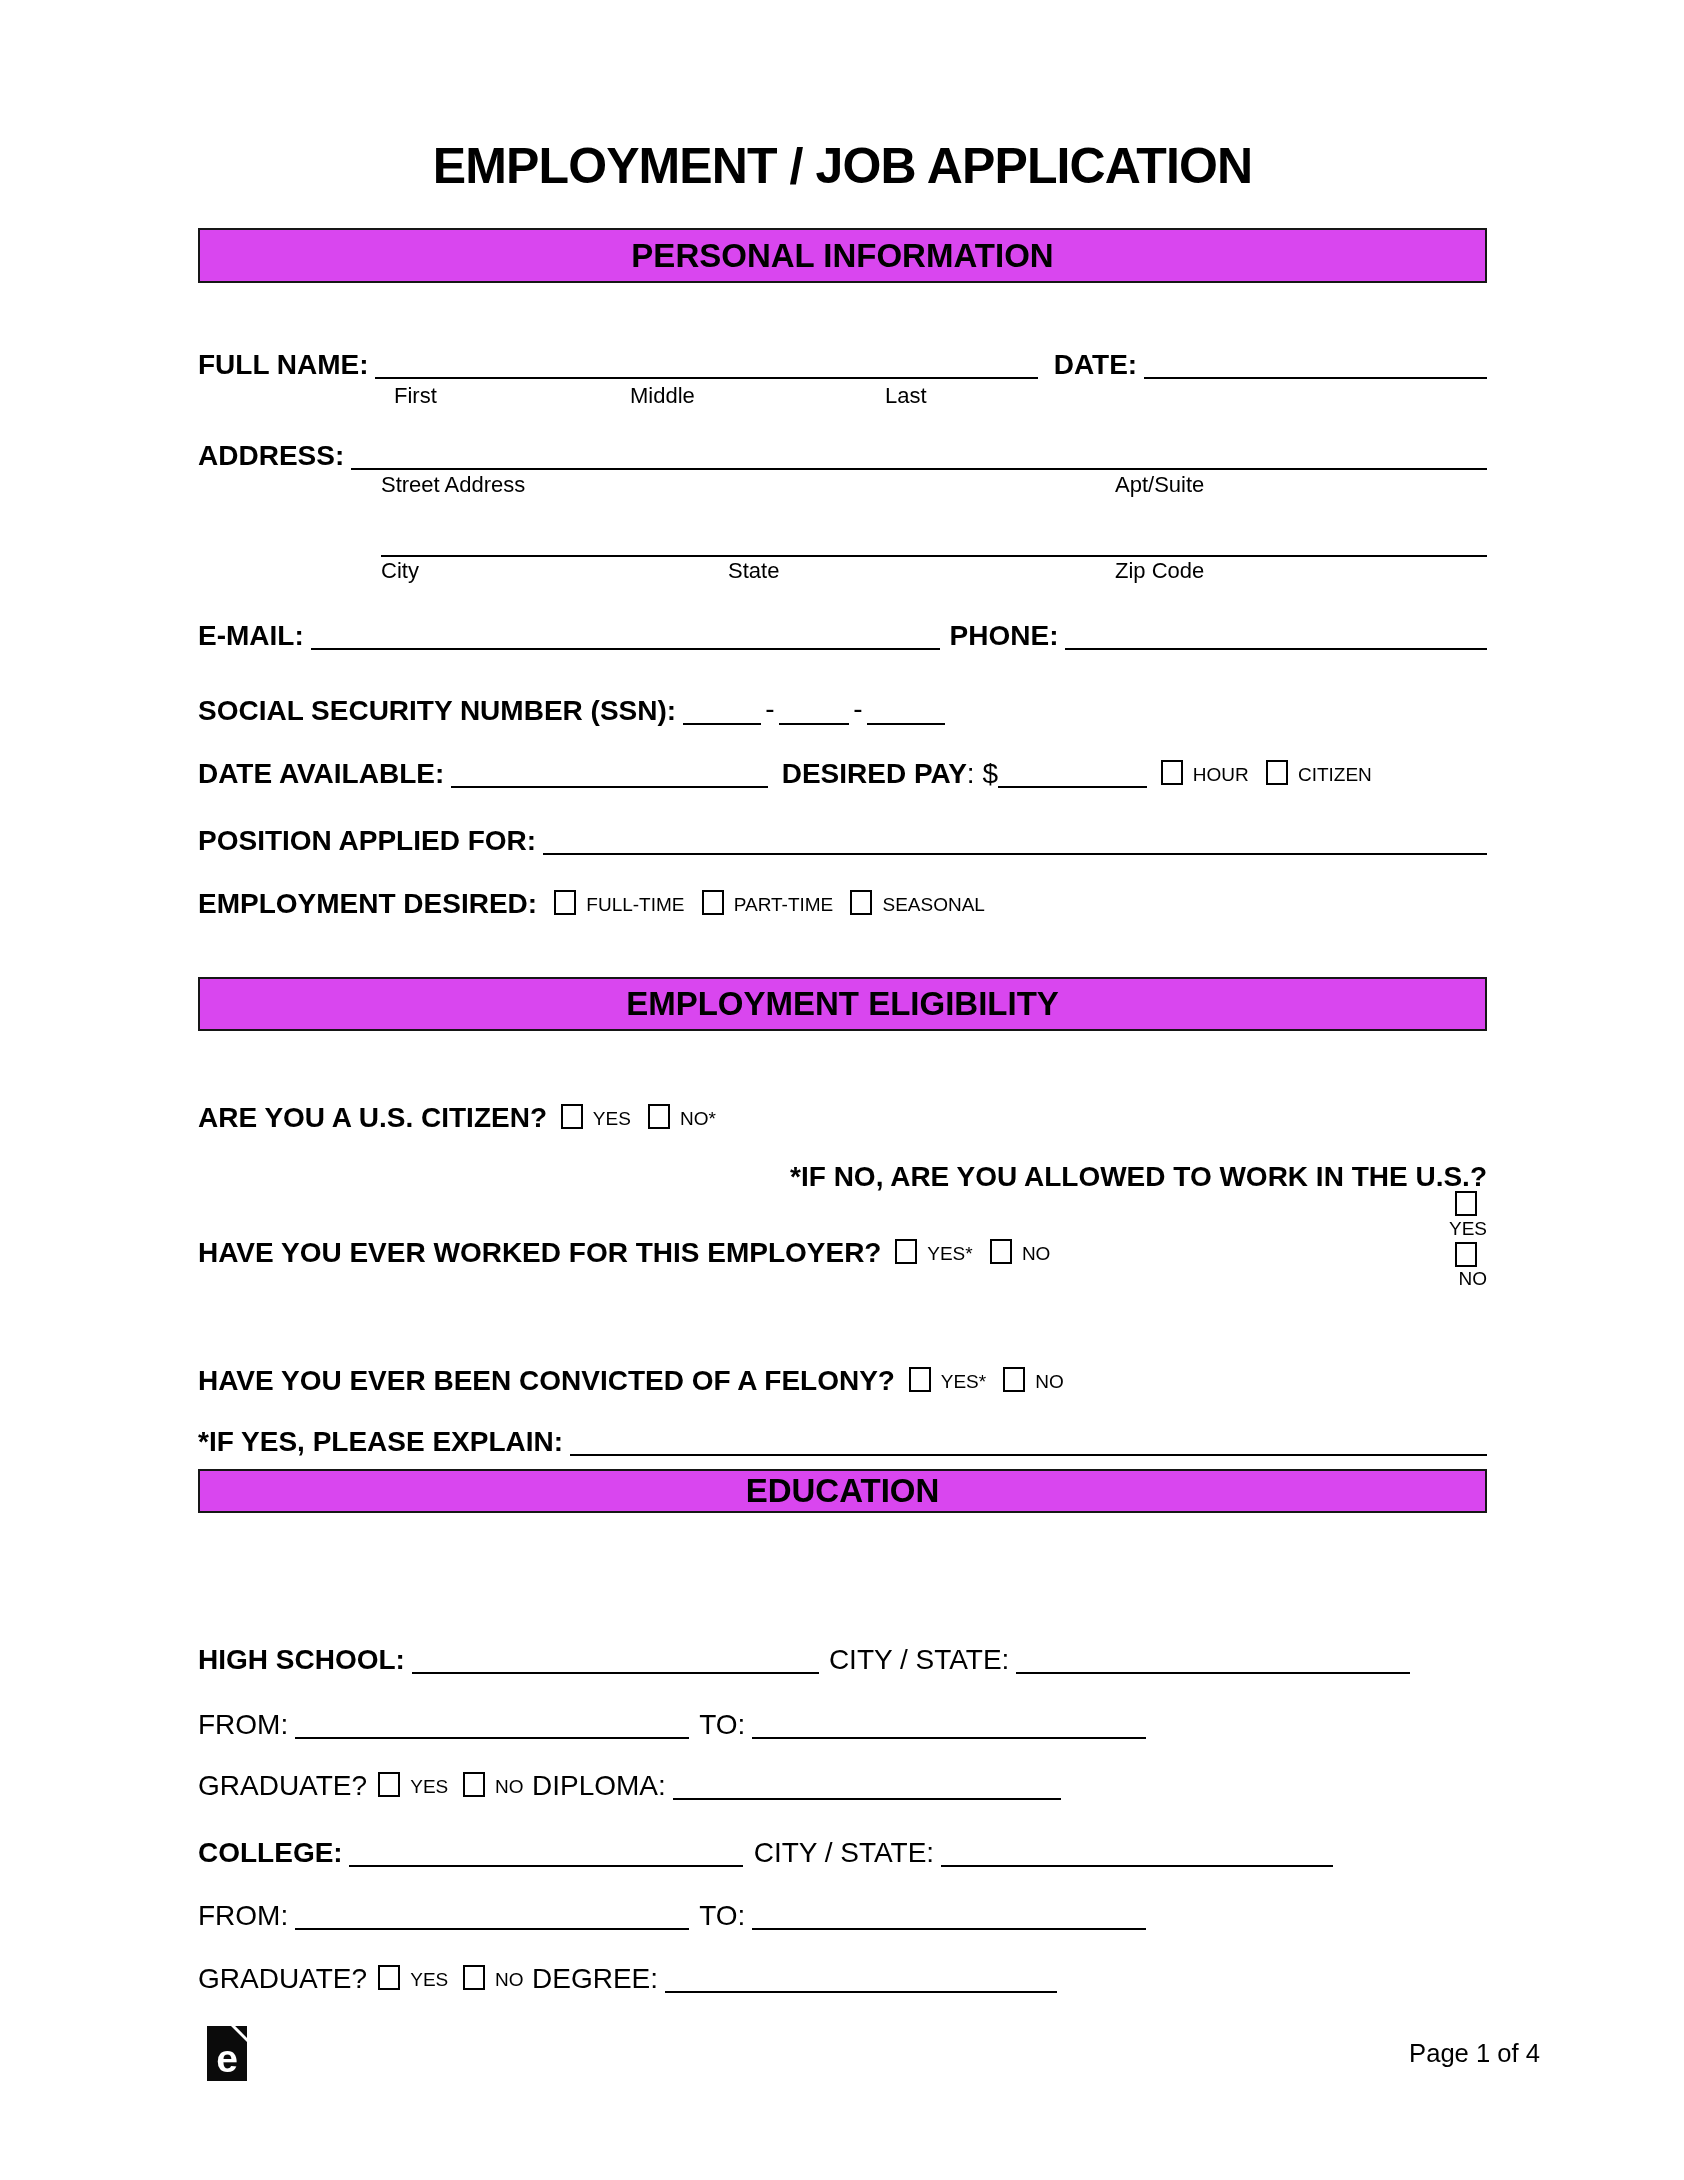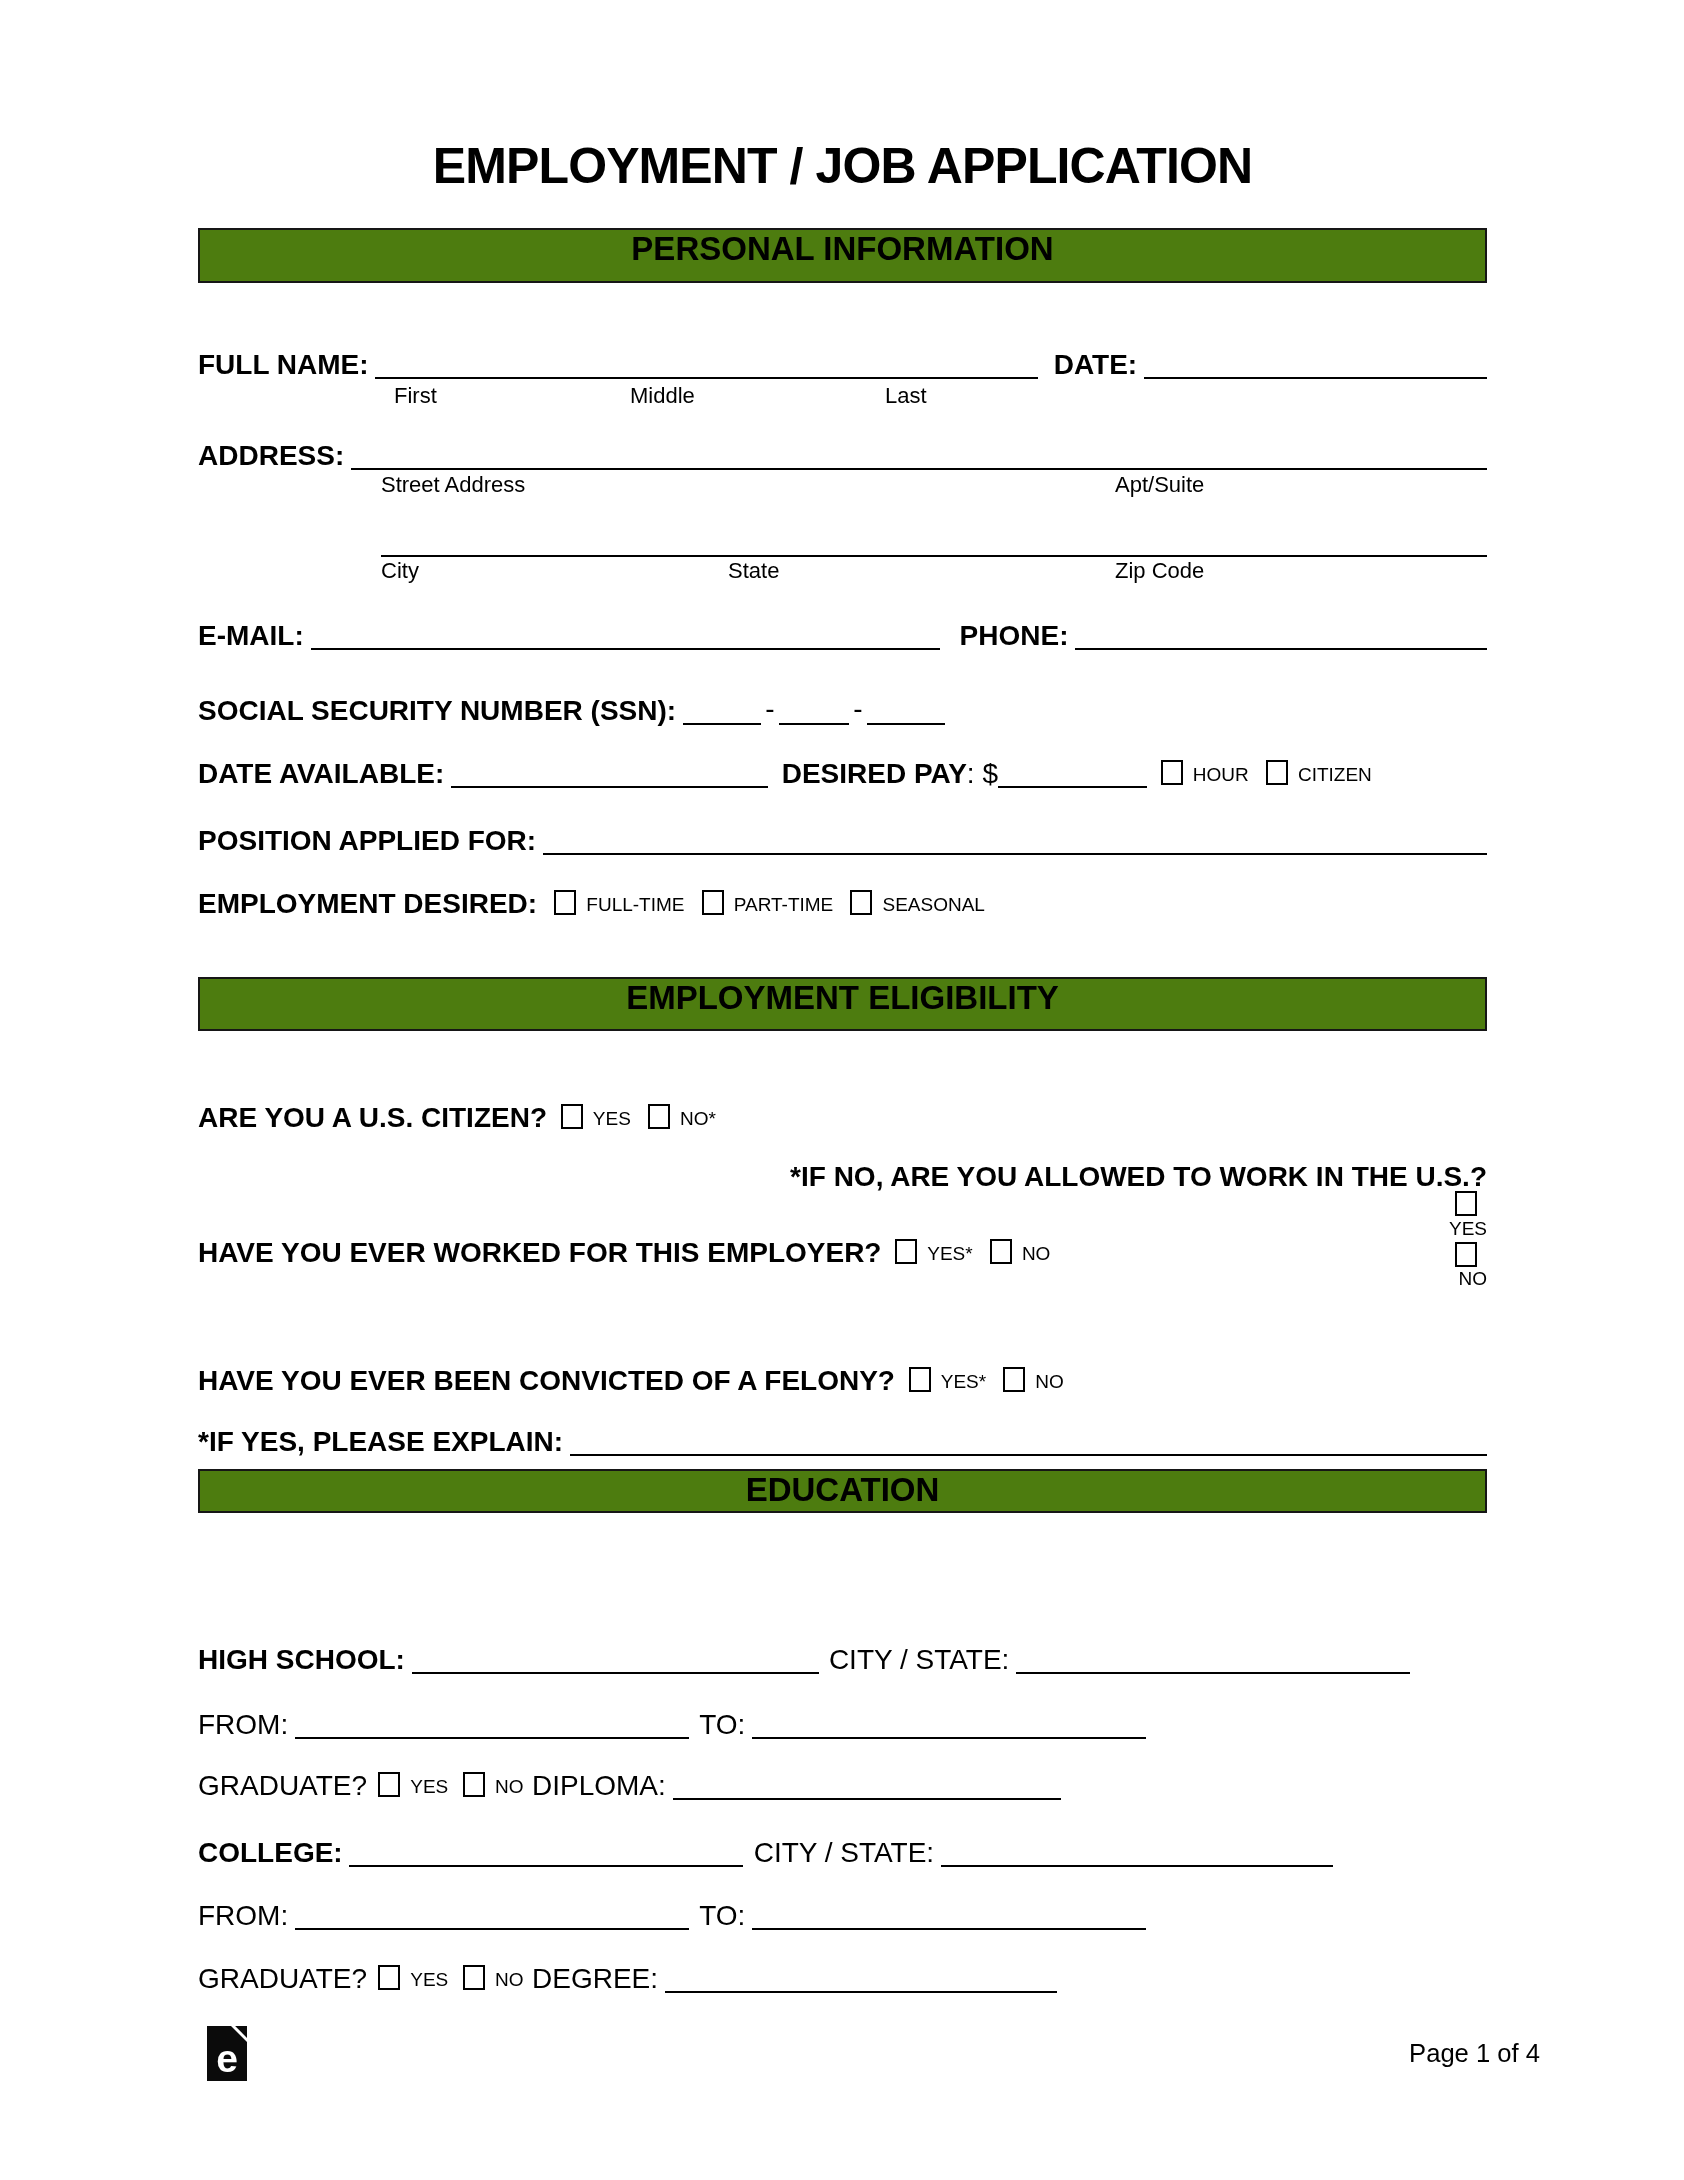--- a/index.html
+++ b/index.html
@@ -11,22 +11,22 @@
     font-family:"Liberation Sans", sans-serif;
     color:#000;
     overflow:hidden;
   }
   .title {
     position:absolute; top:137px; left:0; width:100%;
     text-align:center; font-size:50px; font-weight:bold; letter-spacing:-0.9px;
   }
   .bar {
     position:absolute; left:198px; right:198px;
-    background:#4d7c0f; border:2.6px solid #161616;
-    display:flex; align-items:flex-start; justify-content:center;
+    background:#d946ef; border:2.6px solid #161616;
+    display:flex; align-items:center; justify-content:center;
     font-weight:bold; font-size:33px;
   }
   .row {
     position:absolute; left:198px; right:198px; height:37px;
     display:flex; align-items:flex-end;
   }
   .b  { font-weight:bold; font-size:28px; line-height:1.05; white-space:nowrap; }
   .r  { font-weight:400; font-size:28px; line-height:1.05; white-space:nowrap; }
   .sm { font-weight:400; font-size:19px; line-height:1.1; white-space:nowrap; padding-bottom:1.7px; }
   .blank { border-bottom:2.6px solid #000; height:25.6px; margin-left:6.8px; flex:none; }
@@ -92,21 +92,21 @@
   </div>
   <div class="subrow" style="top:560px;">
     <span class="sub" style="left:183px;">City</span>
     <span class="sub" style="left:530px;">State</span>
     <span class="sub" style="left:917px;">Zip Code</span>
   </div>
 
   <div class="row" style="top:613px;">
     <span class="b">E-MAIL:</span>
     <span class="blank" style="width:629px;"></span>
-    <span class="b" style="margin-left:20px;">PHONE:</span>
+    <span class="b" style="margin-left:10px;">PHONE:</span>
     <span class="blank grow"></span>
   </div>
 
   <div class="row" style="top:688px;">
     <span class="b">SOCIAL SECURITY NUMBER (SSN):</span>
     <span class="blank" style="width:78px;"></span>
     <span class="hyph">-</span>
     <span class="blank" style="width:70px; margin-left:0;"></span>
     <span class="hyph">-</span>
     <span class="blank" style="width:78px; margin-left:0;"></span>

